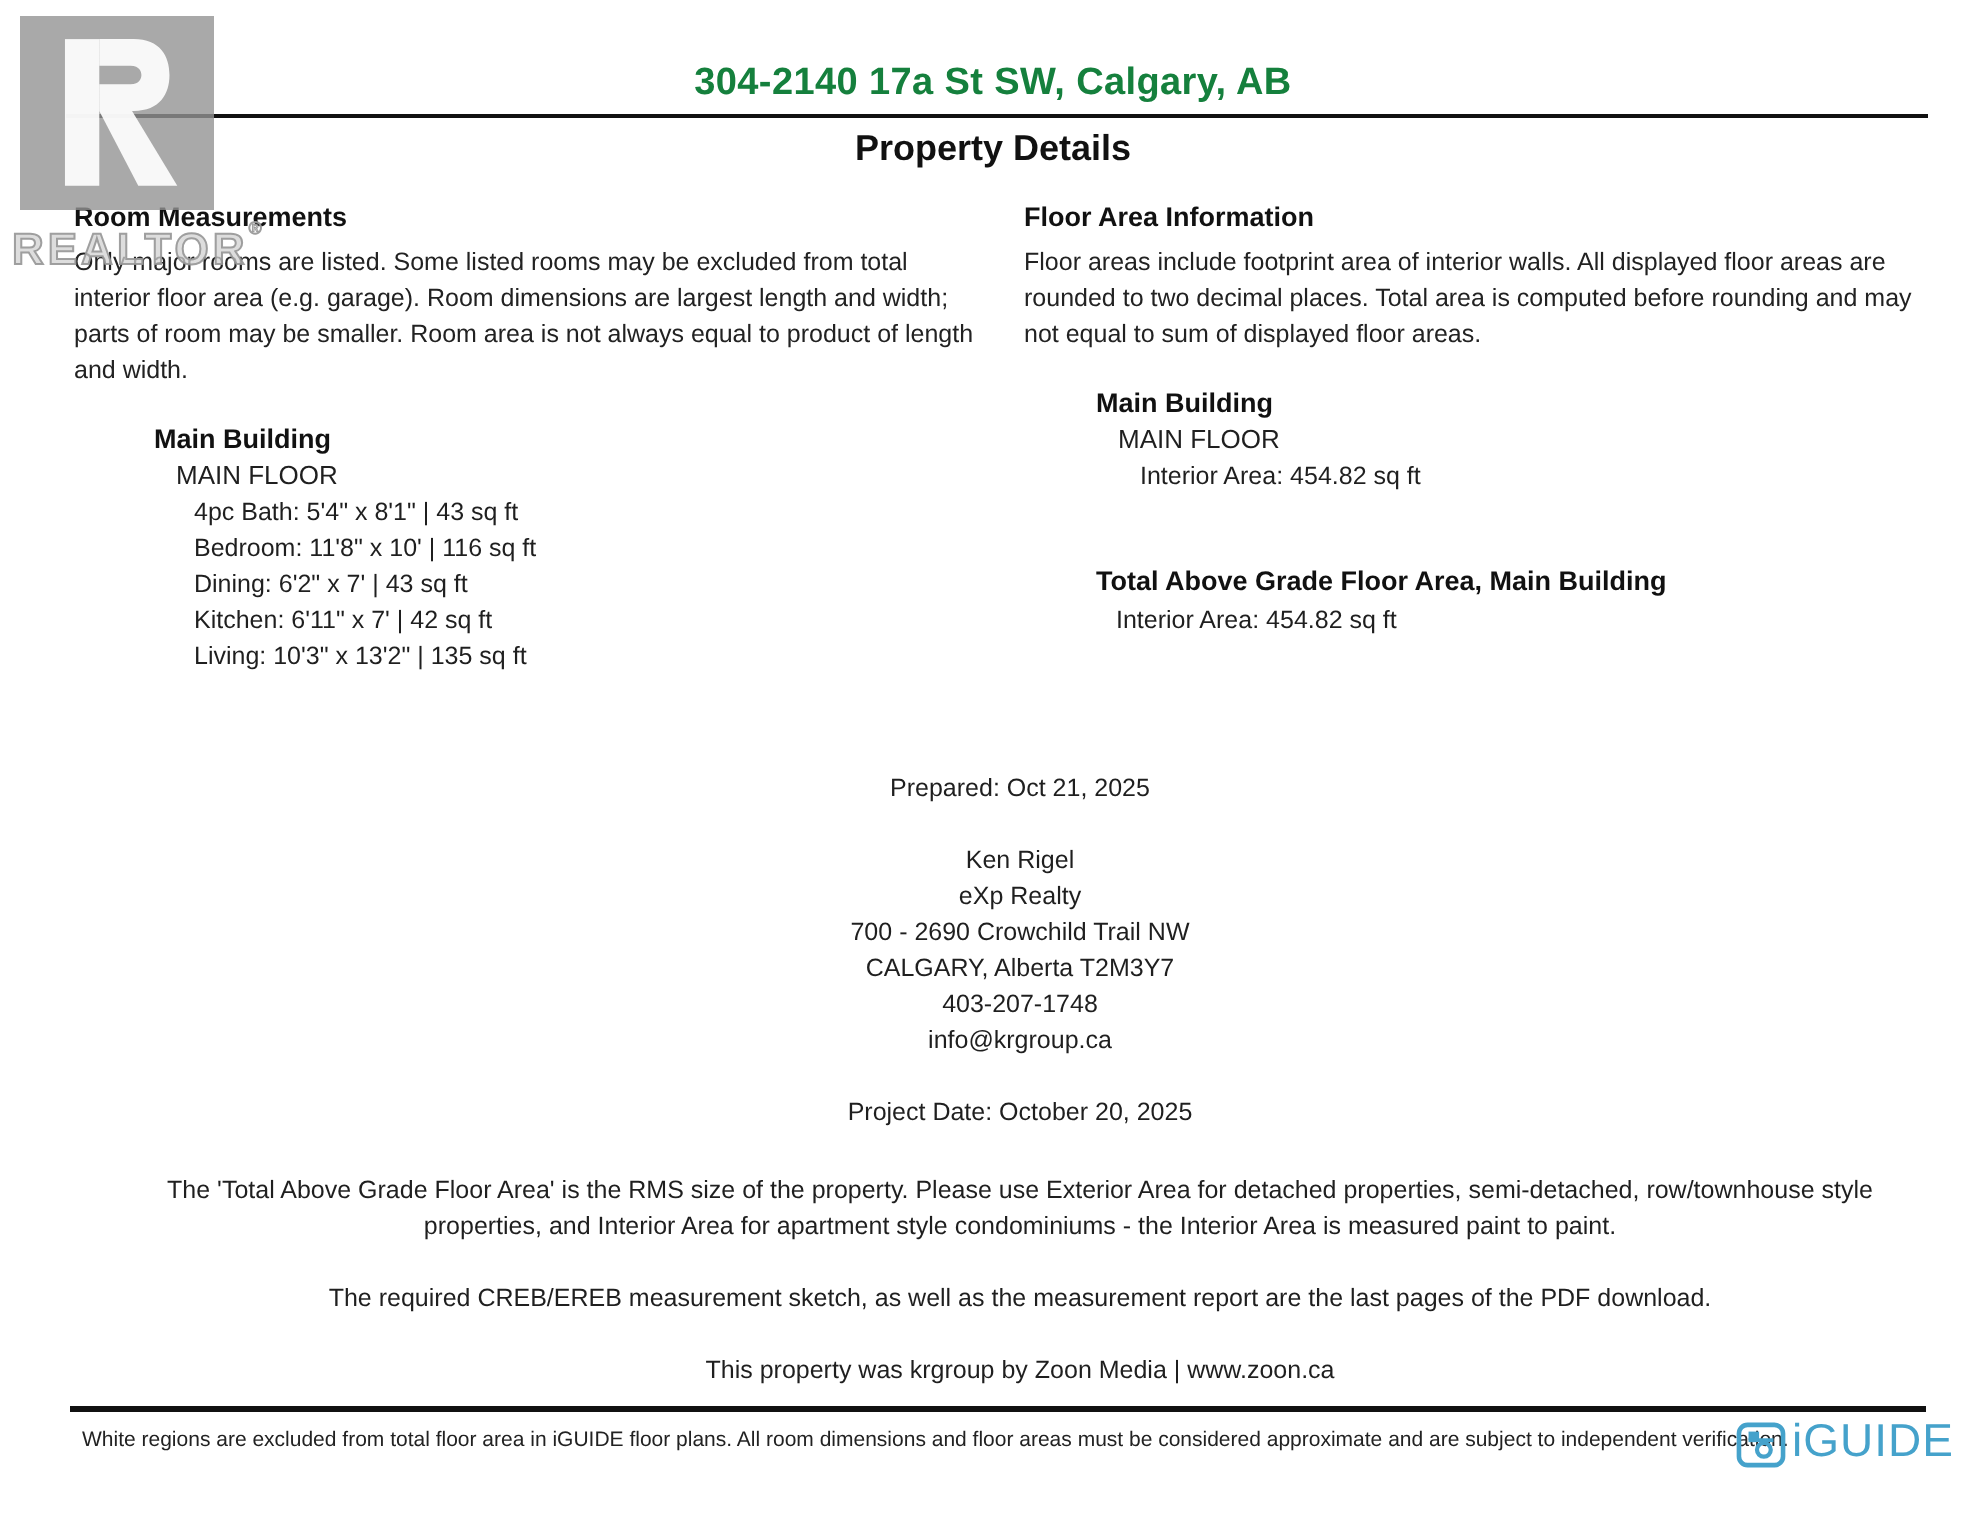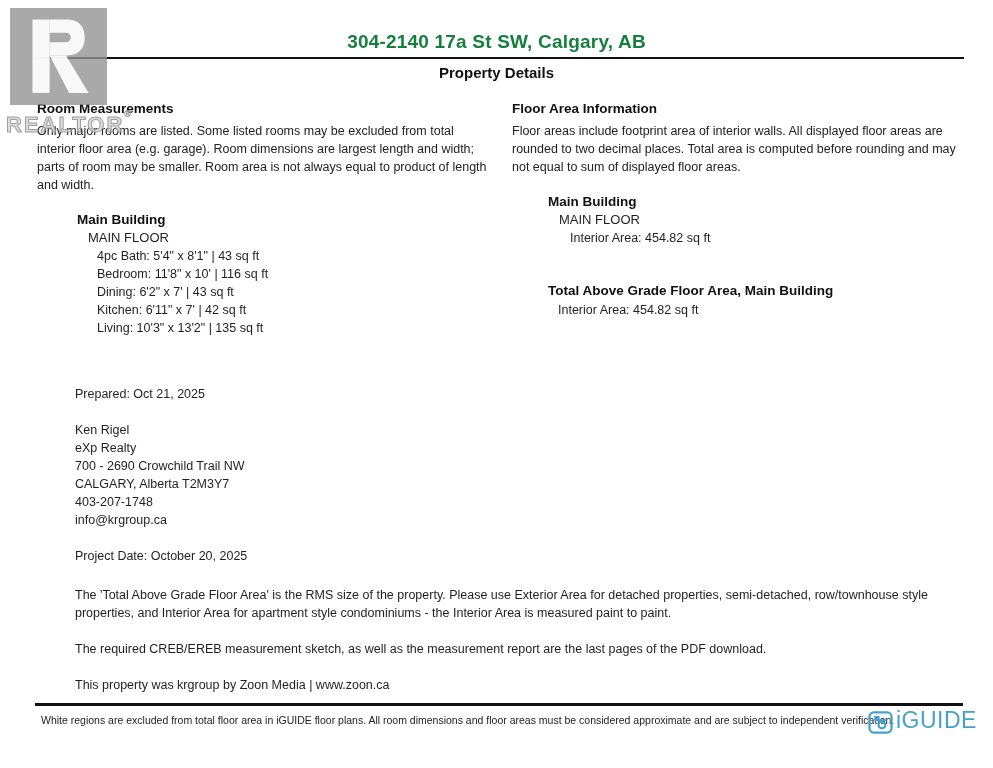--- a/index.html
+++ b/index.html
@@ -6,21 +6,21 @@
   .page{
     position:relative;width:993px;height:768px;background:#ffffff;
     font-family:"Liberation Sans","DejaVu Sans",sans-serif;color:#1f1f1f;
     overflow:hidden;margin:0 auto;
   }
   
   .title{position:absolute;top:31px;left:0;right:0;text-align:center;
     font-size:19px;font-weight:bold;color:#15803d;letter-spacing:.2px;}
   .header-rule{position:absolute;top:57px;left:33px;width:931px;height:2px;background:#111;}
   .subtitle{position:absolute;top:64px;left:0;right:0;text-align:center;
-    font-size:15px;font-weight:bold;color:#111;}
+    font-size:18px;font-weight:bold;color:#111;}
   
   .watermark{position:absolute;top:8px;left:10px;z-index:5;pointer-events:none;}
   .wm-square{width:97px;height:97px;background:rgba(148,148,148,.8);
     display:flex;align-items:center;justify-content:center;}
   .wm-word{margin-top:7px;margin-left:-4px;font-size:22px;font-weight:bold;
     letter-spacing:2px;color:rgba(210,210,210,.75);
     -webkit-text-stroke:1px rgba(150,150,150,.9);white-space:nowrap;}
   .wm-reg{font-size:9px;vertical-align:top;position:relative;top:-3px;
     -webkit-text-stroke:0.5px rgba(150,150,150,.9);}
   
@@ -33,21 +33,21 @@
   .meas-block-r{margin-top:17px;margin-left:36px;}
   .bld{font-size:13.5px;font-weight:bold;line-height:18px;color:#111;}
   .flr{margin-left:11px;font-size:13px;line-height:18px;}
   .room-list{margin-left:20px;}
   .room-line{font-size:12.5px;line-height:18px;}
   .int-area{margin-left:22px;font-size:12.5px;line-height:18px;}
   .total-block{margin-top:34px;}
   .total-heading{font-size:13.5px;font-weight:bold;line-height:20px;color:#111;}
   .total-int{margin-left:10px;font-size:12.5px;line-height:18px;}
   
-  .report{position:absolute;left:75px;top:385px;width:870px;font-size:12.5px;line-height:18px;}
+  .report{position:absolute;left:75px;top:385px;width:870px;font-size:12.5px;line-height:18px;text-align:center;}
   .rep-line{line-height:18px;}
   .gap18{height:18px;}
   .note{line-height:18px;margin-top:18px;}
   .note-first{margin-top:21px;}
   
   .footer-rule{position:absolute;top:703px;left:35px;width:928px;height:3px;background:#111;}
   .footer-text{position:absolute;top:714px;left:41px;font-size:10.5px;color:#222;white-space:nowrap;}
   .brand{position:absolute;top:707px;left:868px;display:flex;align-items:flex-end;gap:3px;}
   .brand-text{font-size:23px;color:#45a2cb;letter-spacing:.5px;font-weight:normal;}
   .brand-icon{display:block;}

